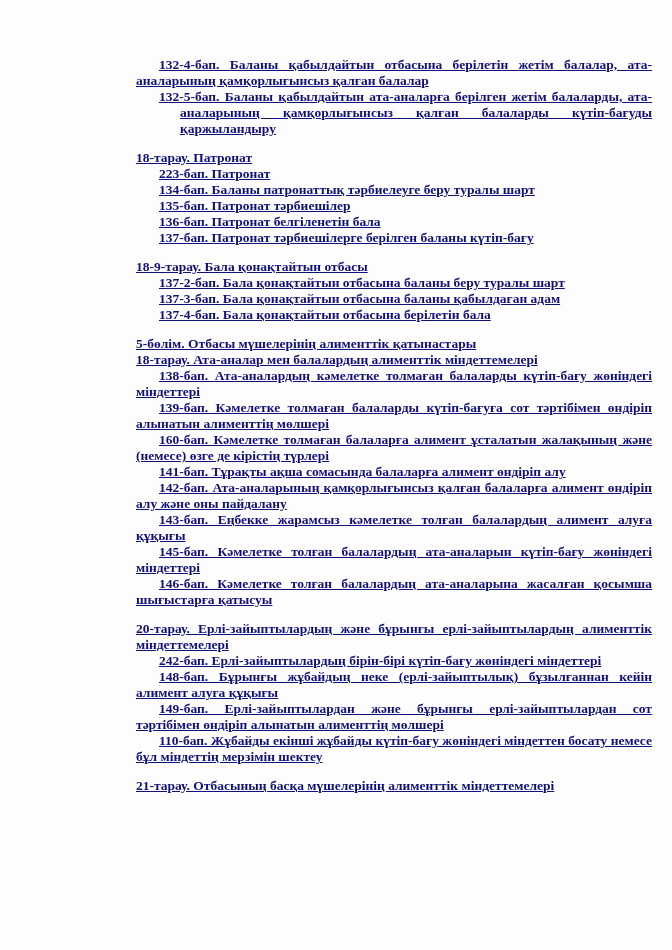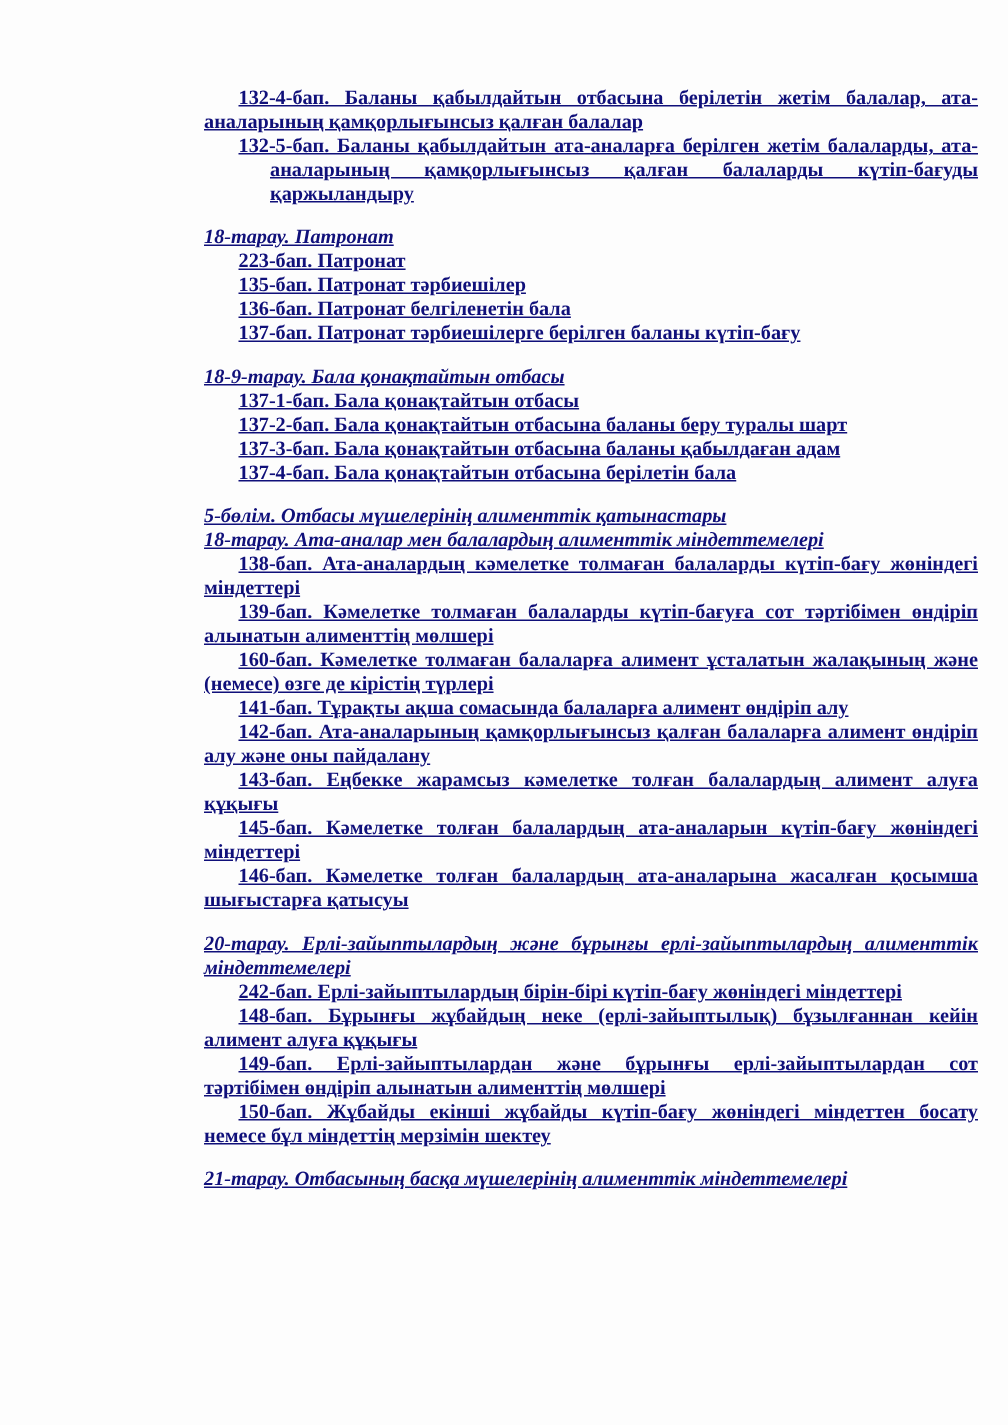--- a/index.html
+++ b/index.html
@@ -24,43 +24,43 @@
   .entry {
     margin: 0;
     font-size: 13.5px;
     line-height: 16px;
     font-weight: 700;
     color: var(--link-color);
     text-decoration: underline;
     text-align: justify;
     cursor: pointer;
   }
-  .entry.chapter { text-indent: 0; font-style: italic; }
+  .entry.chapter { text-indent: 0; }
   .entry.article { text-indent: 23px; }
   .entry.article-deep { padding-left: 44px; text-indent: -21px; }
 </style>
 </head>
 <body>
 
 <div class="page">
   <div class="toc">
       <div class="toc-block">
         <p class="entry article">132-4-бап. Баланы қабылдайтын отбасына берілетін жетім балалар, ата-аналарының қамқорлығынсыз қалған балалар</p>
         <p class="entry article-deep">132-5-бап. Баланы қабылдайтын ата-аналарға берілген жетім балаларды, ата-аналарының қамқорлығынсыз қалған балаларды күтіп-бағуды қаржыландыру</p>
       </div>
       <div class="toc-block">
         <p class="entry chapter">18-тарау. Патронат</p>
         <p class="entry article">223-бап. Патронат</p>
+        <p class="entry article">134-бап. Баланы патронаттық тәрбиелеуге беру туралы шарт</p>
         <p class="entry article">135-бап. Патронат тәрбиешілер</p>
         <p class="entry article">136-бап. Патронат белгіленетін бала</p>
         <p class="entry article">137-бап. Патронат тәрбиешілерге берілген баланы күтіп-бағу</p>
       </div>
       <div class="toc-block">
         <p class="entry chapter">18-9-тарау. Бала қонақтайтын отбасы</p>
-        <p class="entry article">137-1-бап. Бала қонақтайтын отбасы</p>
         <p class="entry article">137-2-бап. Бала қонақтайтын отбасына баланы беру туралы шарт</p>
         <p class="entry article">137-3-бап. Бала қонақтайтын отбасына баланы қабылдаған адам</p>
         <p class="entry article">137-4-бап. Бала қонақтайтын отбасына берілетін бала</p>
       </div>
       <div class="toc-block">
         <p class="entry chapter">5-бөлім. Отбасы мүшелерінің алименттік қатынастары</p>
         <p class="entry chapter">18-тарау. Ата-аналар мен балалардың алименттік міндеттемелері</p>
         <p class="entry article">138-бап. Ата-аналардың кәмелетке толмаған балаларды күтіп-бағу жөніндегі міндеттері</p>
         <p class="entry article">139-бап. Кәмелетке толмаған балаларды күтіп-бағуға сот тәртібімен өндіріп алынатын алименттің мөлшері</p>
         <p class="entry article">160-бап. Кәмелетке толмаған балаларға алимент ұсталатын жалақының және (немесе) өзге де кірістің түрлері</p>
@@ -68,19 +68,19 @@
         <p class="entry article">142-бап. Ата-аналарының қамқорлығынсыз қалған балаларға алимент өндіріп алу және оны пайдалану</p>
         <p class="entry article">143-бап. Еңбекке жарамсыз кәмелетке толған балалардың алимент алуға құқығы</p>
         <p class="entry article">145-бап. Кәмелетке толған балалардың ата-аналарын күтіп-бағу жөніндегі міндеттері</p>
         <p class="entry article">146-бап. Кәмелетке толған балалардың ата-аналарына жасалған қосымша шығыстарға қатысуы</p>
       </div>
       <div class="toc-block">
         <p class="entry chapter">20-тарау. Ерлі-зайыптылардың және бұрынғы ерлі-зайыптылардың алименттік міндеттемелері</p>
         <p class="entry article">242-бап. Ерлі-зайыптылардың бірін-бірі күтіп-бағу жөніндегі міндеттері</p>
         <p class="entry article">148-бап. Бұрынғы жұбайдың неке (ерлі-зайыптылық) бұзылғаннан кейін алимент алуға құқығы</p>
         <p class="entry article">149-бап. Ерлі-зайыптылардан және бұрынғы ерлі-зайыптылардан сот тәртібімен өндіріп алынатын алименттің мөлшері</p>
-        <p class="entry article">150-бап. Жұбайды екінші жұбайды күтіп-бағу жөніндегі міндеттен босату немесе бұл міндеттің мерзімін шектеу</p>
+        <p class="entry article">110-бап. Жұбайды екінші жұбайды күтіп-бағу жөніндегі міндеттен босату немесе бұл міндеттің мерзімін шектеу</p>
       </div>
       <div class="toc-block">
         <p class="entry chapter">21-тарау. Отбасының басқа мүшелерінің алименттік міндеттемелері</p>
       </div>
     </div>
 </div>
 
 </body></html>

